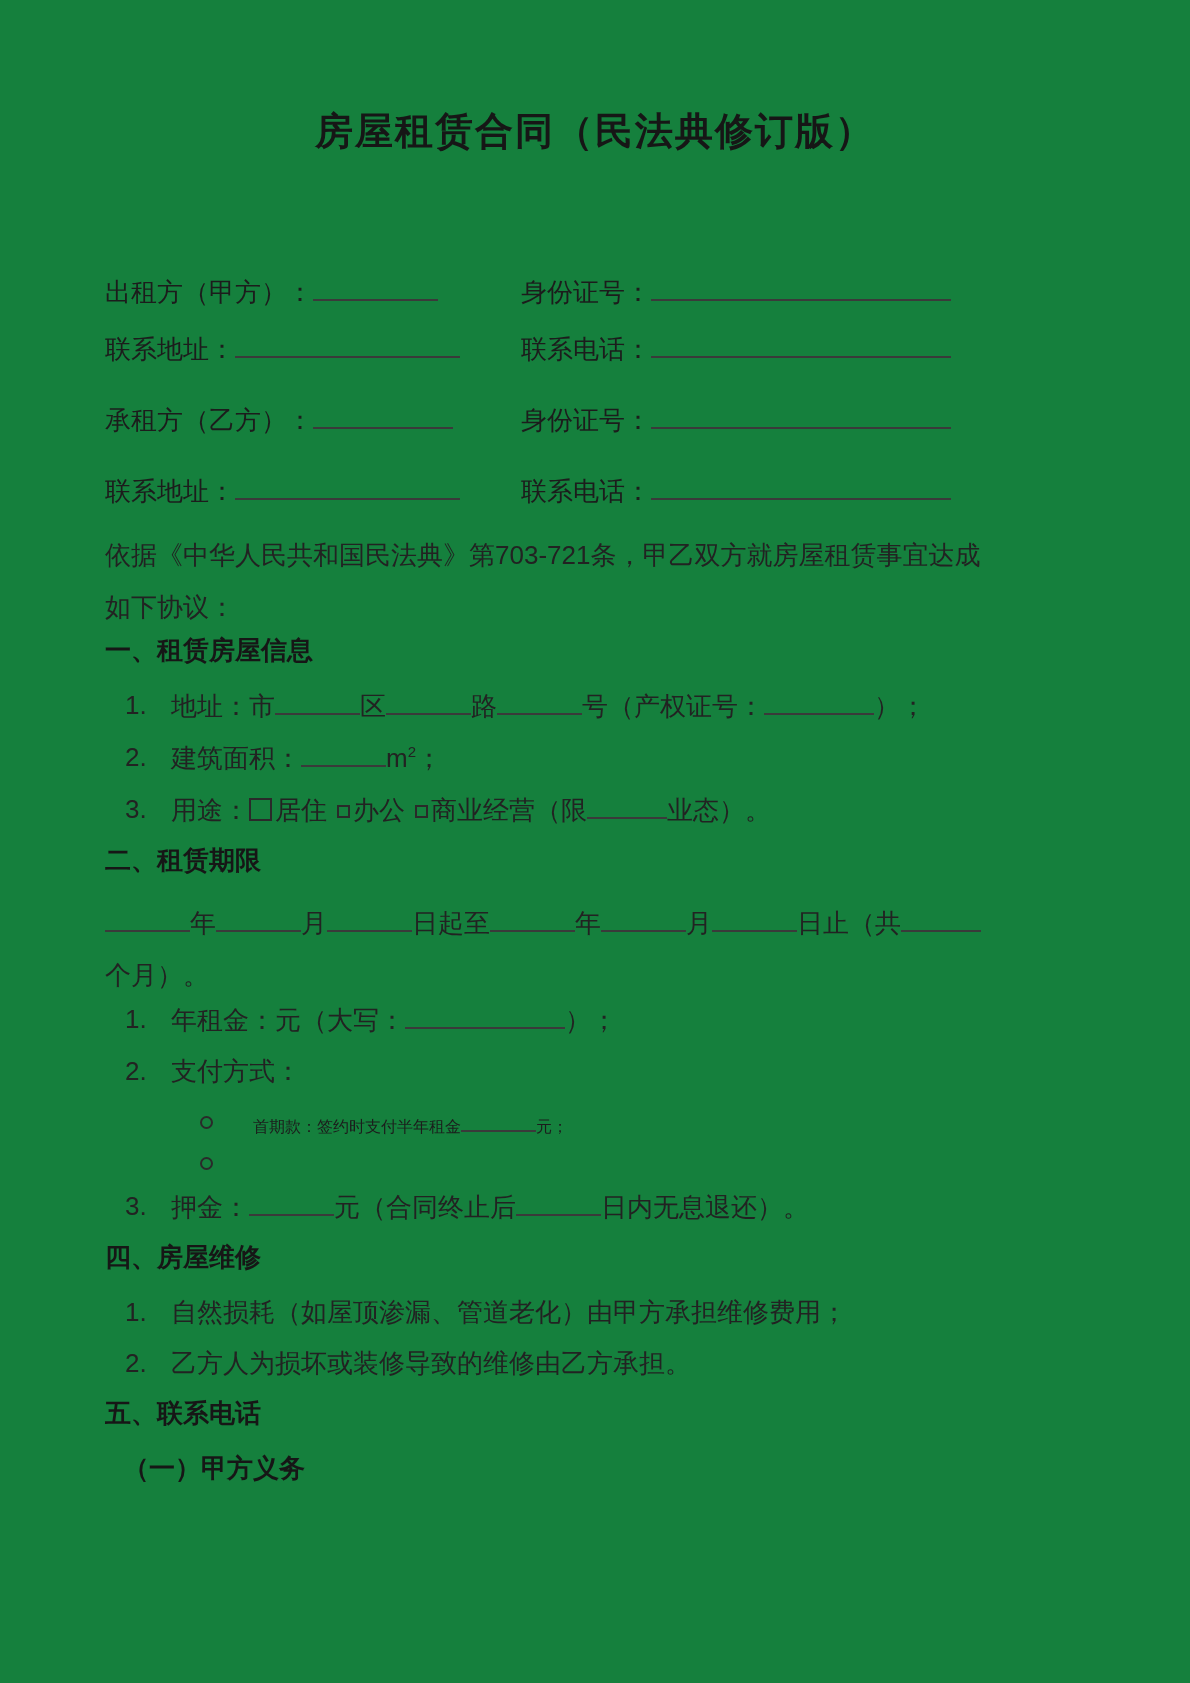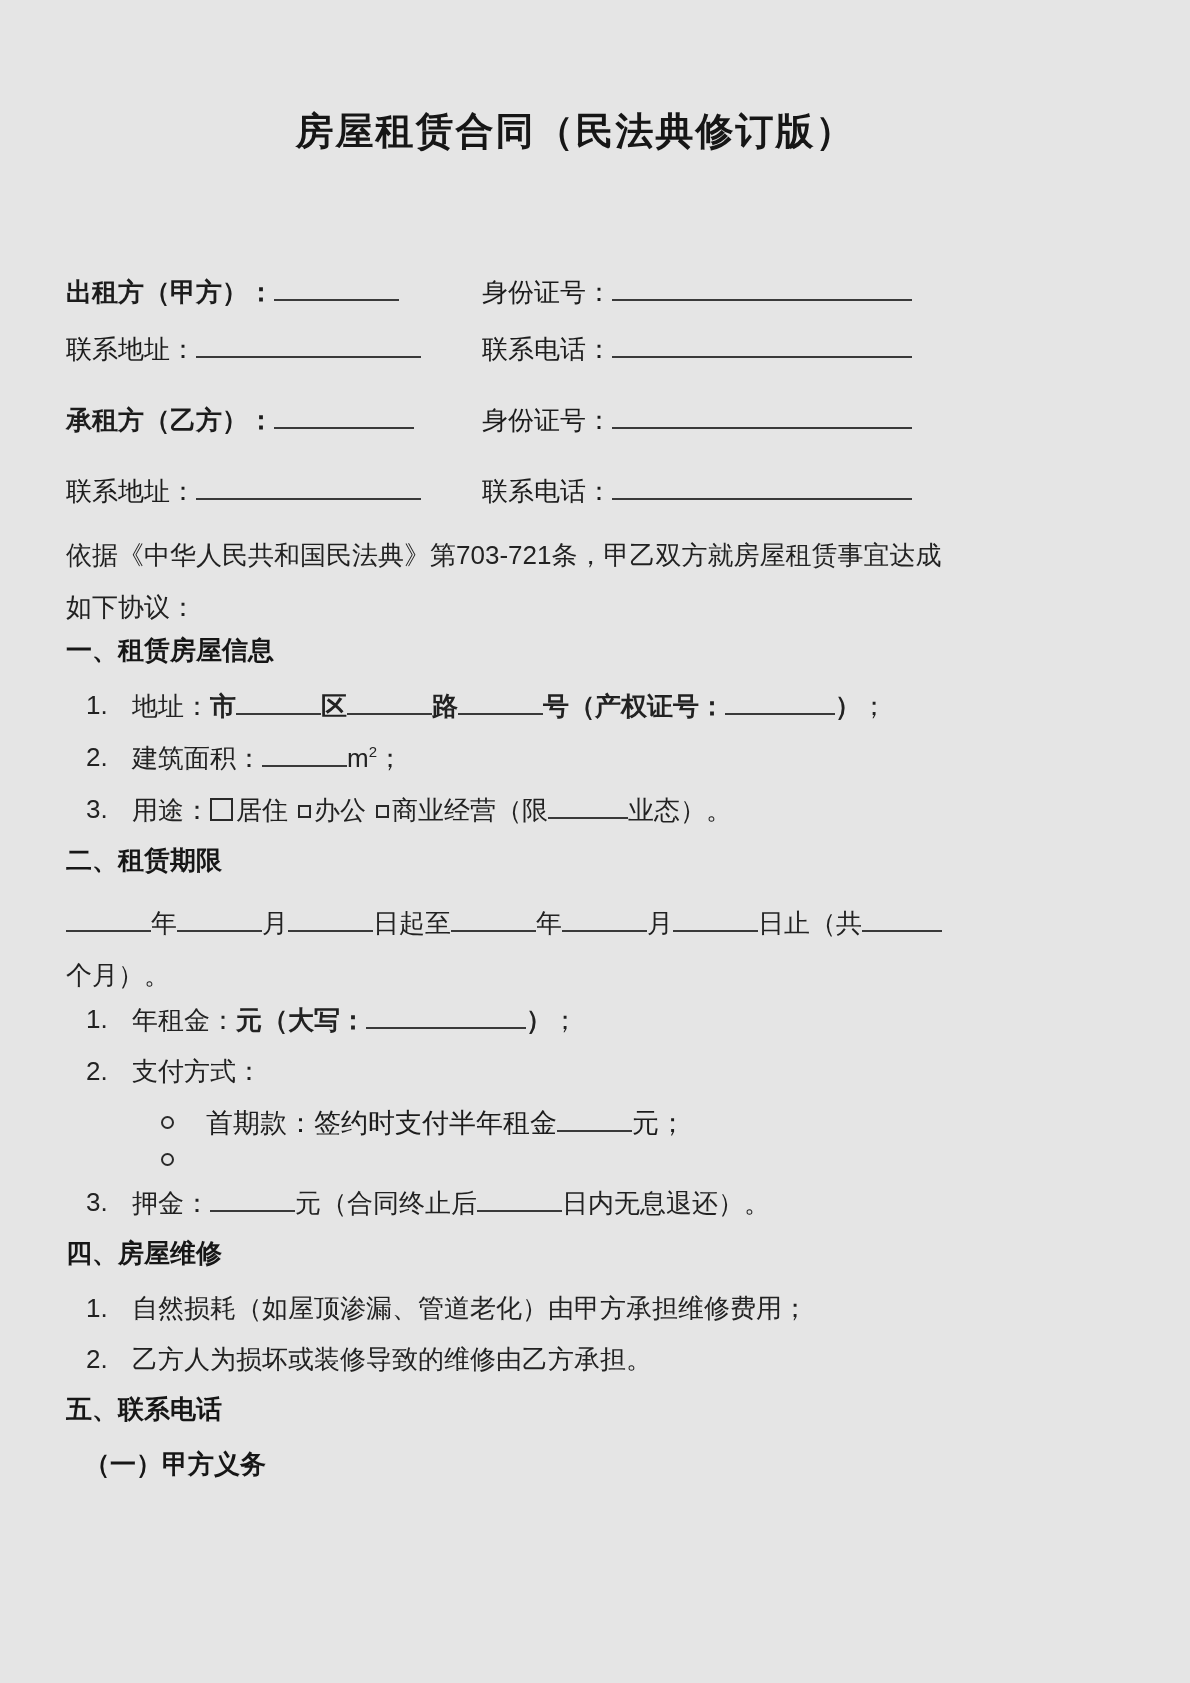--- a/index.html
+++ b/index.html
@@ -3,28 +3,28 @@
 <meta charset="utf-8">
 <style>
   * { margin:0; padding:0; box-sizing:border-box; }
   html,body { background:#ffffff; }
   body {
     width:1190px; height:1683px;
     font-family:"Liberation Sans","DejaVu Sans",sans-serif;
     color:#1c1c1c;
   }
   .page {
-    width:1190px; height:1683px; background:#e5e5e5;
-    padding:106px 105px 0 66px; overflow:hidden;
+    width:1190px; height:1683px; background:#15803d;
+    padding:106px 105px 0 105px; overflow:hidden;
   }
   .title {
     text-align:center; font-size:38px; font-weight:700;
     letter-spacing:2px; color:#161616; margin-bottom:116px;
   }
-  .b { font-weight:700; }
+  .b { font-weight:400; }
   .blank {
     display:inline-block; height:28px;
     border-bottom:2px solid #3a3a3a; vertical-align:baseline;
   }
   .w75{width:75px} .w80{width:80px} .w85{width:85px} .w110{width:110px}
   .w125{width:125px} .w140{width:140px} .w160{width:160px}
   .w225{width:225px} .w300{width:300px}
 
   .party-row { display:flex; align-items:flex-end; font-size:26px; line-height:34px; margin-bottom:21px; }
   .pcol-left { width:405px; }
@@ -32,21 +32,21 @@
   .party-gap { height:14px; }
 
   .preamble { font-size:26px; line-height:52px; margin-top:14px; color:#222; }
 
   .h2 { font-size:26px; font-weight:700; color:#161616; margin-bottom:20px; line-height:34px; }
 
   .li { display:flex; font-size:26px; line-height:36px; margin-bottom:15px; padding-left:20px; }
   .li .num { width:46px; flex:none; color:#222; }
   .li .li-text { flex:1; color:#222; }
 
-  .subli { display:flex; align-items:baseline; font-size:27px; line-height:36px; margin-bottom:15px; padding-left:95px; }
+  .subli { display:flex; align-items:baseline; font-size:16px; line-height:36px; margin-bottom:15px; padding-left:95px;gap:8px; }
   .ring {
     display:inline-block; width:13px; height:13px; flex:none;
     border:2px solid #2a2a2a; border-radius:50%;
     margin-right:32px; position:relative; top:-3px;
   }
   .cb-lg {
     display:inline-block; width:23px; height:23px;
     border:2px solid #2a2a2a; vertical-align:-2px; margin-right:3px;
   }
   .cb-sm {

